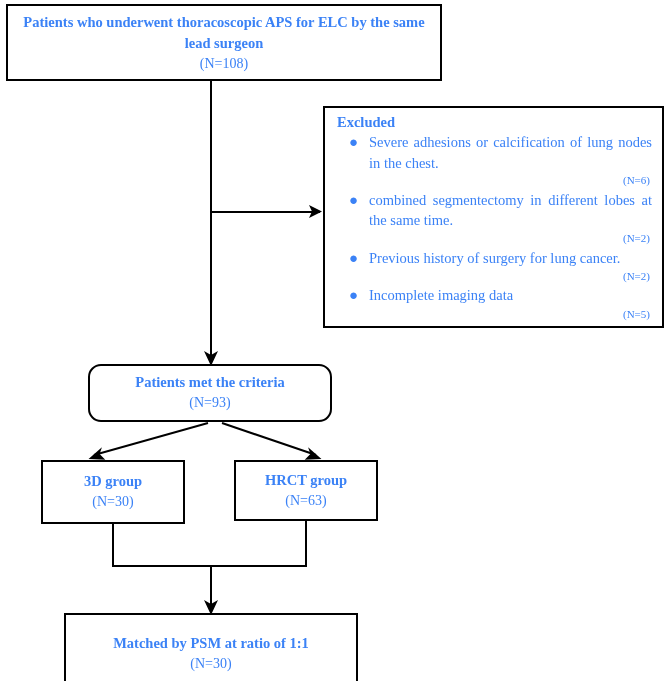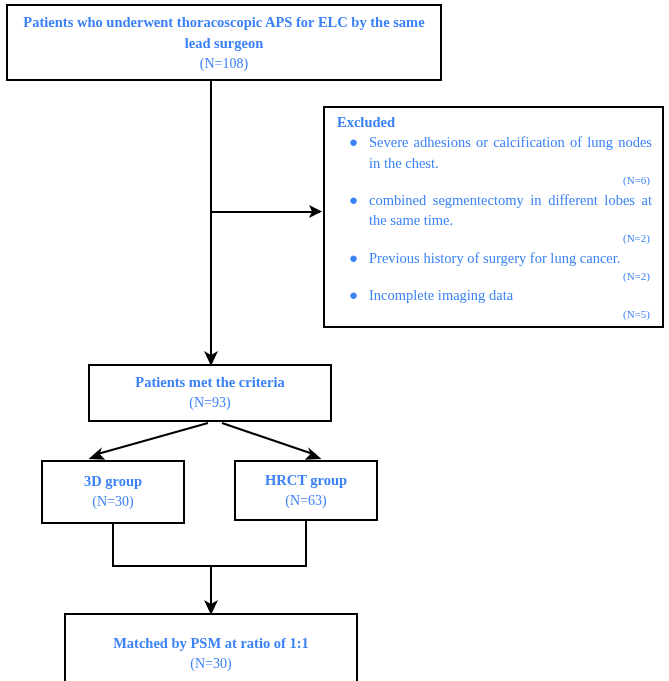--- a/index.html
+++ b/index.html
@@ -91,20 +91,21 @@
     line-height: 1.42;
     padding-right: 4px;
   }
 
   
   #box-criteria {
     left: 88px;
     top: 364px;
     width: 244px;
     height: 58px;
+    border-radius: 13px;
   }
   
   #box-3d {
     left: 41px;
     top: 460px;
     width: 144px;
     height: 64px;
   }
   #box-hrct {
     left: 234px;

